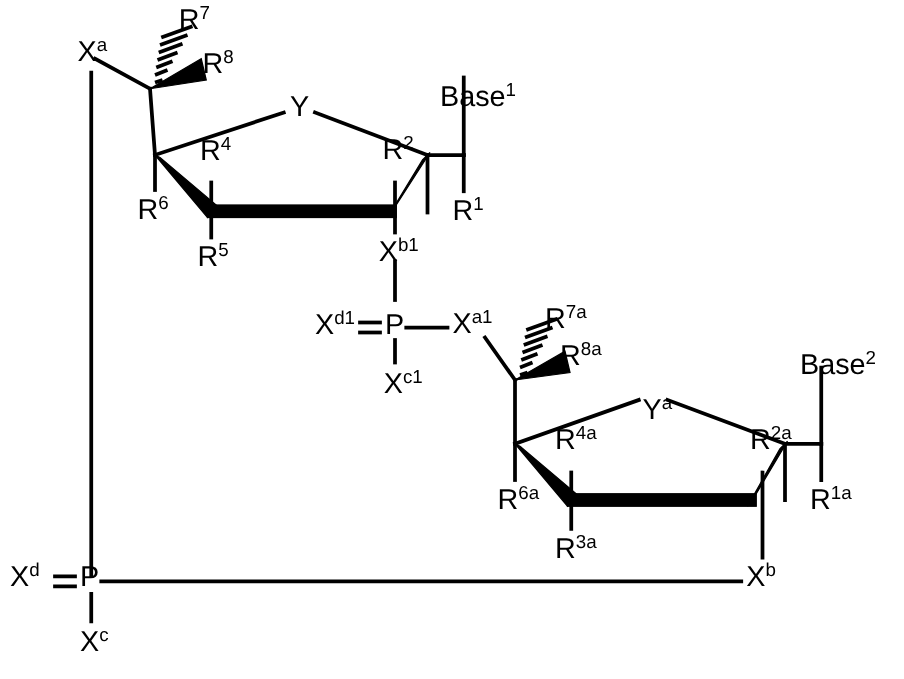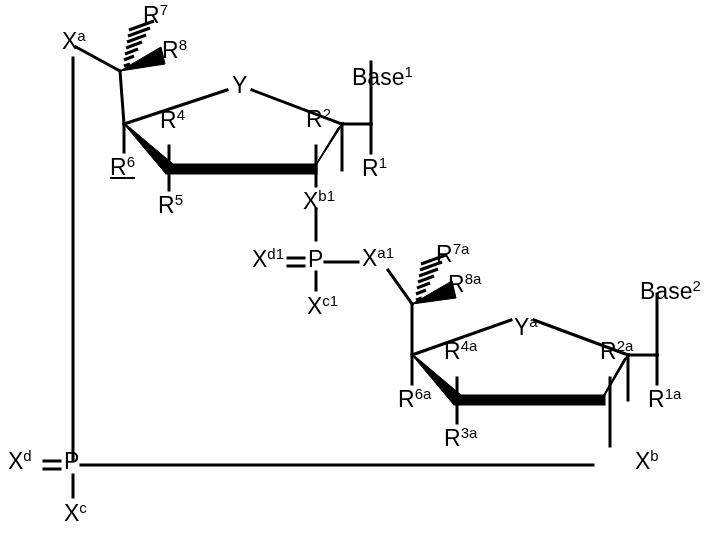--- a/index.html
+++ b/index.html
@@ -167,21 +167,21 @@
   <div class="lbl" style="left:162px; top:39px;"><span>R</span><sup>8</sup></div>
 
   <div class="lbl" style="left:232px; top:74px;"><span>Y</span><sup></sup></div>
 
   <div class="lbl base" style="left:352px; top:66px;"><span>Base</span><sup>1</sup></div>
 
   <div class="lbl" style="left:160px; top:109px;"><span>R</span><sup>4</sup></div>
 
   <div class="lbl" style="left:306px; top:108px;"><span>R</span><sup>2</sup></div>
 
-  <div class="lbl" style="left:110px; top:156px;text-decoration:underline;"><span>R</span><sup>6</sup></div>
+  <div class="lbl" style="left:110px; top:156px;"><span>R</span><sup>6</sup></div>
 
   <div class="lbl" style="left:362px; top:157px;"><span>R</span><sup>1</sup></div>
 
   <div class="lbl" style="left:158px; top:194px;"><span>R</span><sup>5</sup></div>
 
   <div class="lbl" style="left:303px; top:190px;"><span>X</span><sup>b1</sup></div>
 
   <div class="lbl" style="left:252px; top:248px;"><span>X</span><sup>d1</sup></div>
 
   <div class="lbl" style="left:308px; top:248px;"><span>P</span><sup></sup></div>
@@ -201,21 +201,21 @@
   <div class="lbl" style="left:444px; top:340px;"><span>R</span><sup>4a</sup></div>
 
   <div class="lbl" style="left:600px; top:340px;"><span>R</span><sup>2a</sup></div>
 
   <div class="lbl" style="left:398px; top:388px;"><span>R</span><sup>6a</sup></div>
 
   <div class="lbl" style="left:648px; top:388px;"><span>R</span><sup>1a</sup></div>
 
   <div class="lbl" style="left:444px; top:427px;"><span>R</span><sup>3a</sup></div>
 
-  <div class="lbl" style="left:597px; top:450px;margin-left:38px;"><span>X</span><sup>b</sup></div>
+  <div class="lbl" style="left:597px; top:450px;"><span>X</span><sup>b</sup></div>
 
   <div class="lbl" style="left:8px; top:450px;"><span>X</span><sup>d</sup></div>
 
   <div class="lbl" style="left:64px; top:450px;"><span>P</span><sup></sup></div>
 
   <div class="lbl" style="left:64px; top:502px;"><span>X</span><sup>c</sup></div>
 
 </div>
 
 </body></html>

